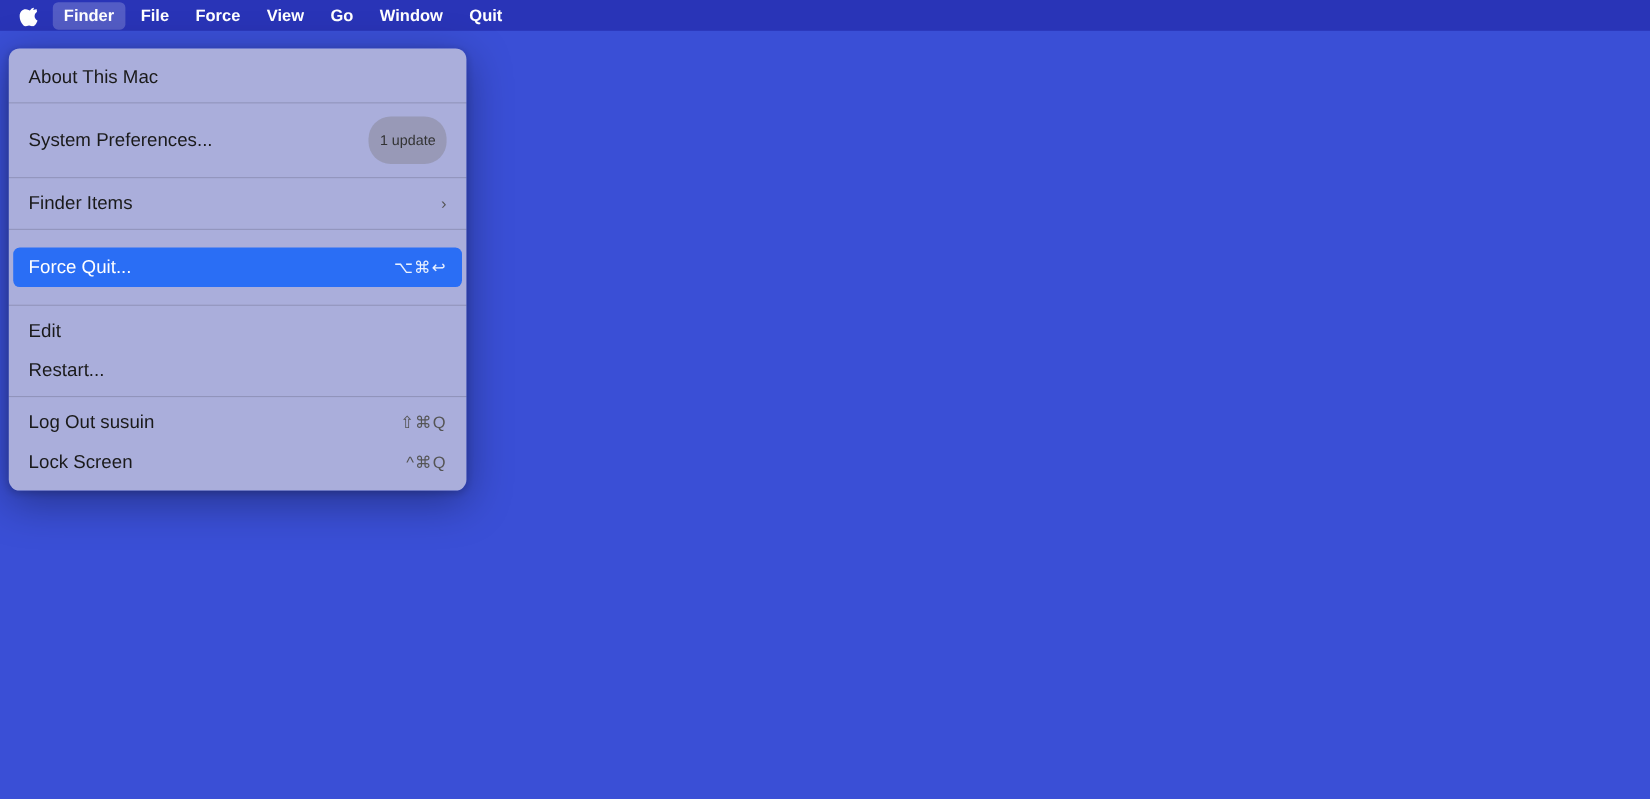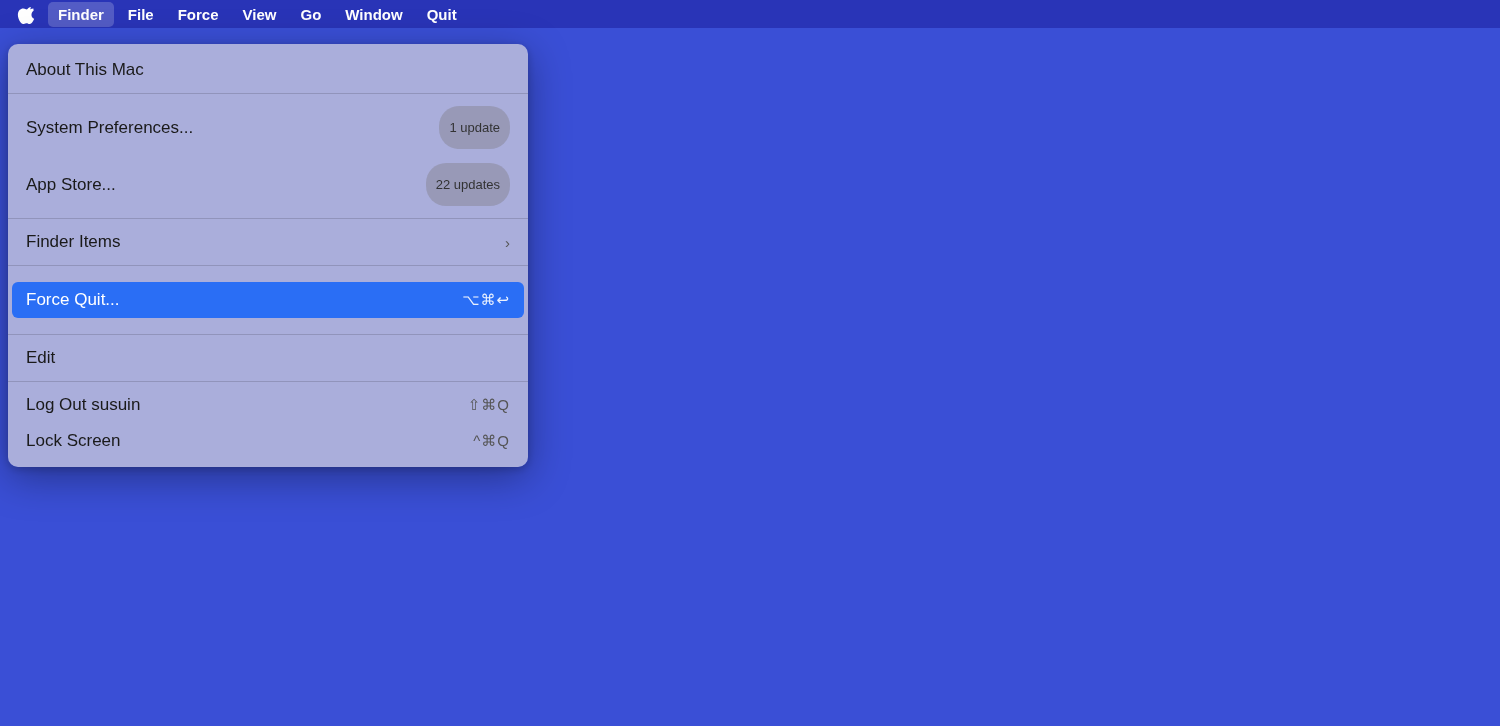--- a/index.html
+++ b/index.html
@@ -61,21 +61,21 @@
       width: 20px;
       height: 20px;
       fill: white;
     }
 
     
     .dropdown-menu {
       position: absolute;
       top: 44px;
       left: 8px;
-      width: 520px;
+      width: 416px;
       background: rgba(195, 195, 220, 0.82);
       backdrop-filter: blur(40px);
       -webkit-backdrop-filter: blur(40px);
       border-radius: 10px;
       padding: 8px 0;
       z-index: 200;
       box-shadow: 0 10px 40px rgba(0,0,0,0.35), 0 2px 8px rgba(0,0,0,0.2);
     }
 
     .menu-item {
@@ -157,24 +157,20 @@
     <span>About This Mac</span>
   </div>
 
   <div class="menu-separator"></div>
 
   <div class="menu-item">
     <span>System Preferences...</span>
     <span class="badge">1 update</span>
   </div>
 
-  <div class="menu-item">
-    <span>App Store...</span>
-    <span class="badge">22 updates</span>
-  </div>
 
   <div class="menu-separator"></div>
 
   <div class="menu-item">
     <span>Finder Items</span>
     <span class="chevron">›</span>
   </div>
 
   <div class="menu-separator"></div>
 
@@ -182,20 +178,23 @@
     <span>Force Quit...</span>
     <span class="shortcut white">⌥⌘↩</span>
   </div>
 
   <div class="menu-separator"></div>
 
   <div class="menu-item">
     <span>Edit</span>
   </div>
 
+  <div class="menu-item">
+    <span>Restart...</span>
+  </div>
 
 
   <div class="menu-separator"></div>
 
   <div class="menu-item">
     <span>Log Out susuin</span>
     <span class="shortcut">⇧⌘Q</span>
   </div>
 
   <div class="menu-item">

